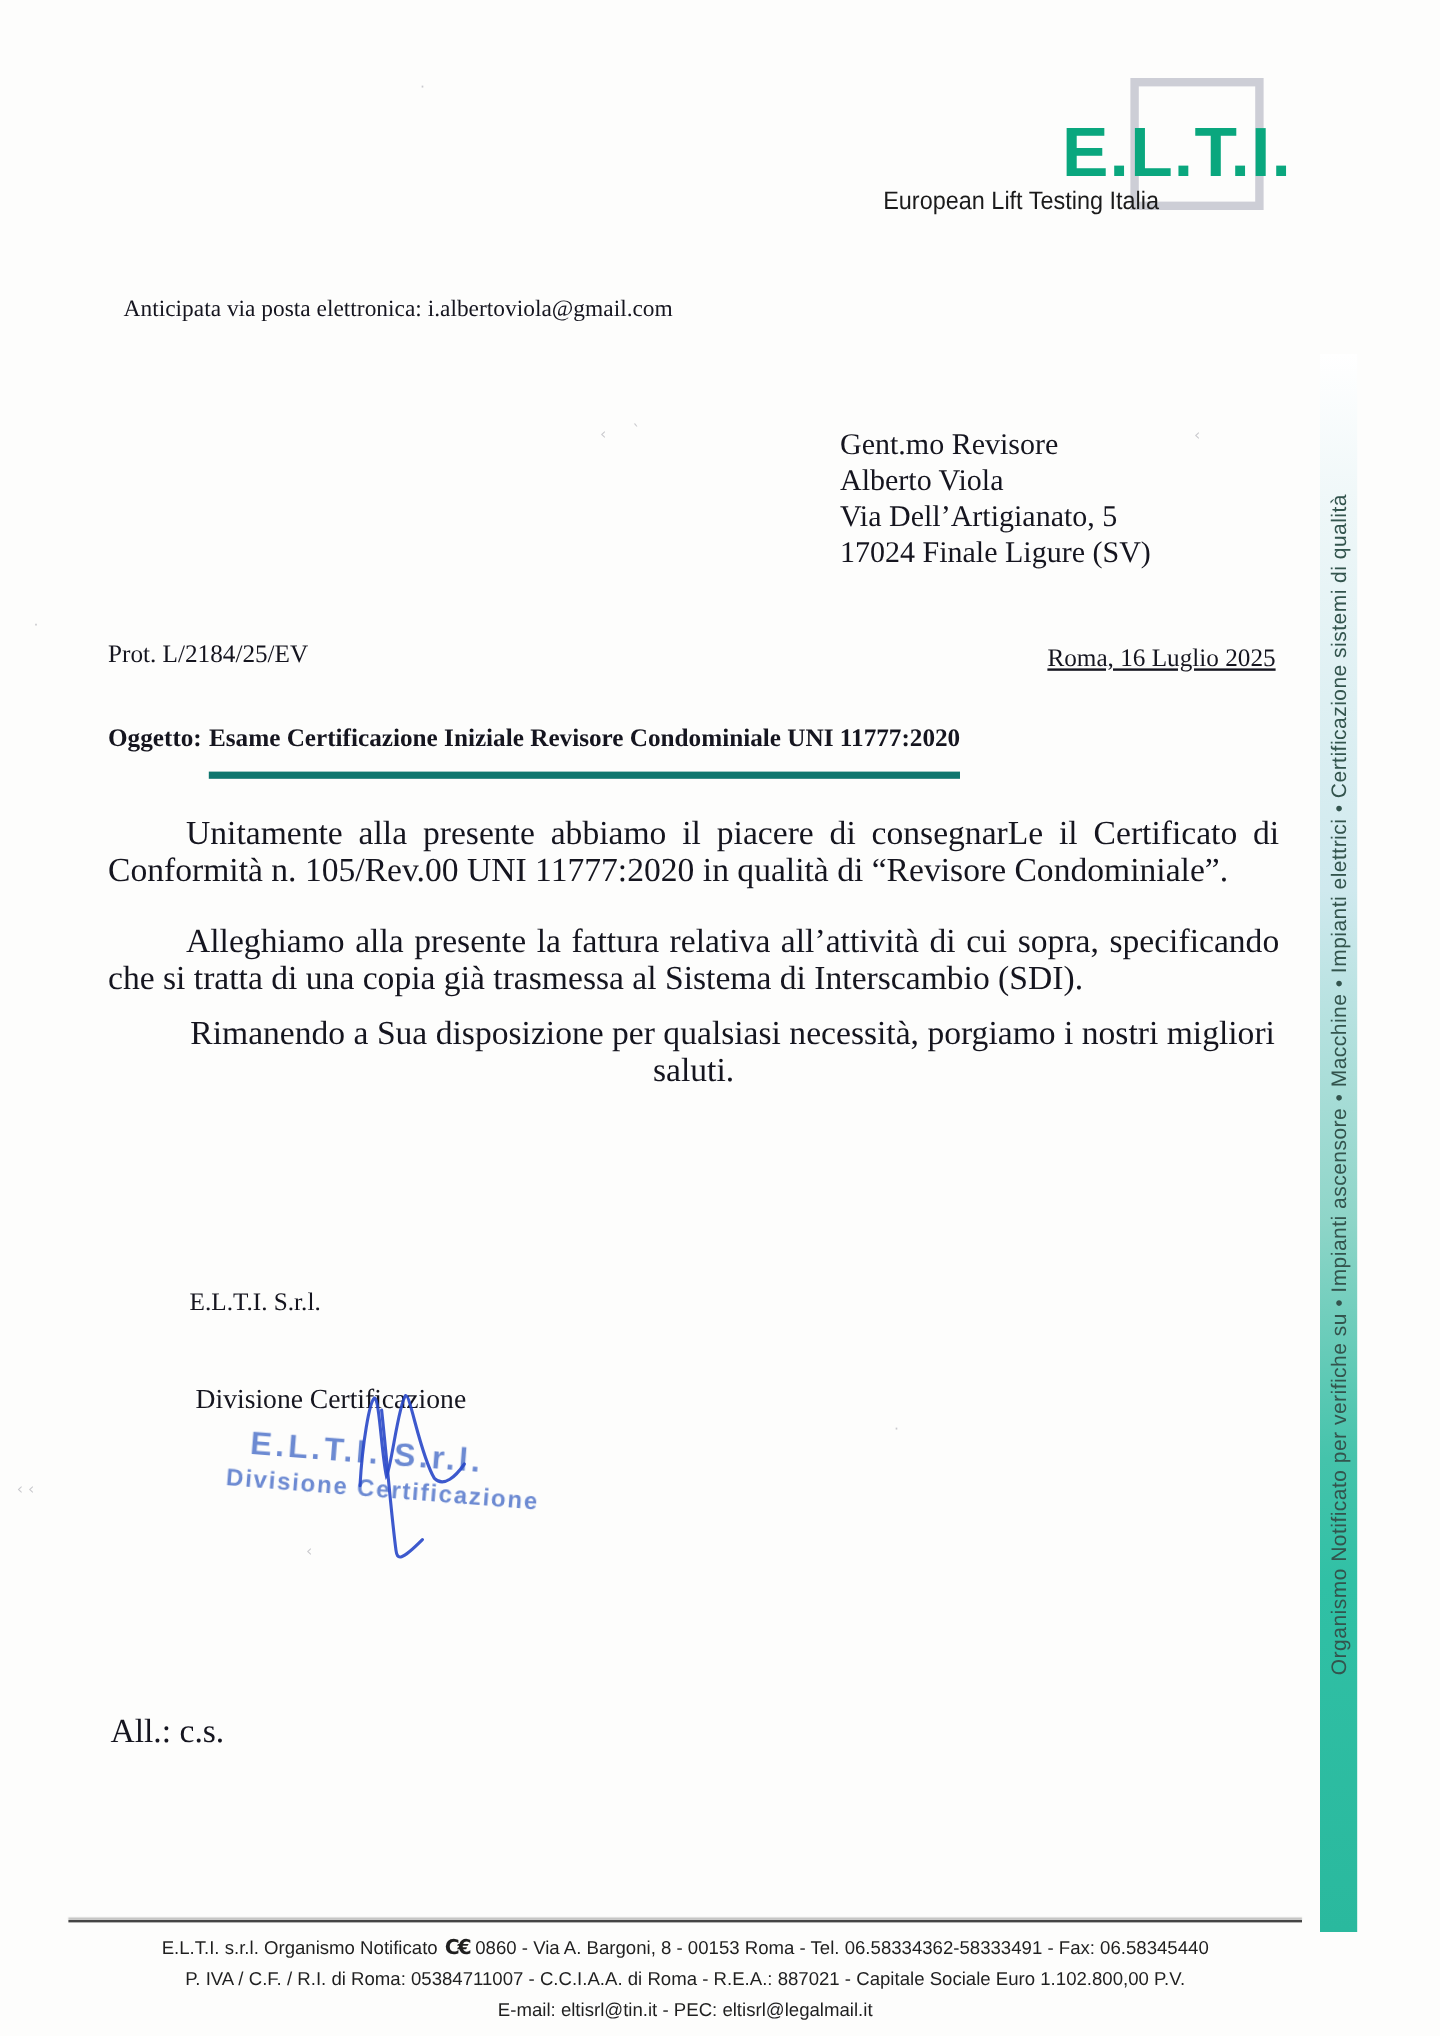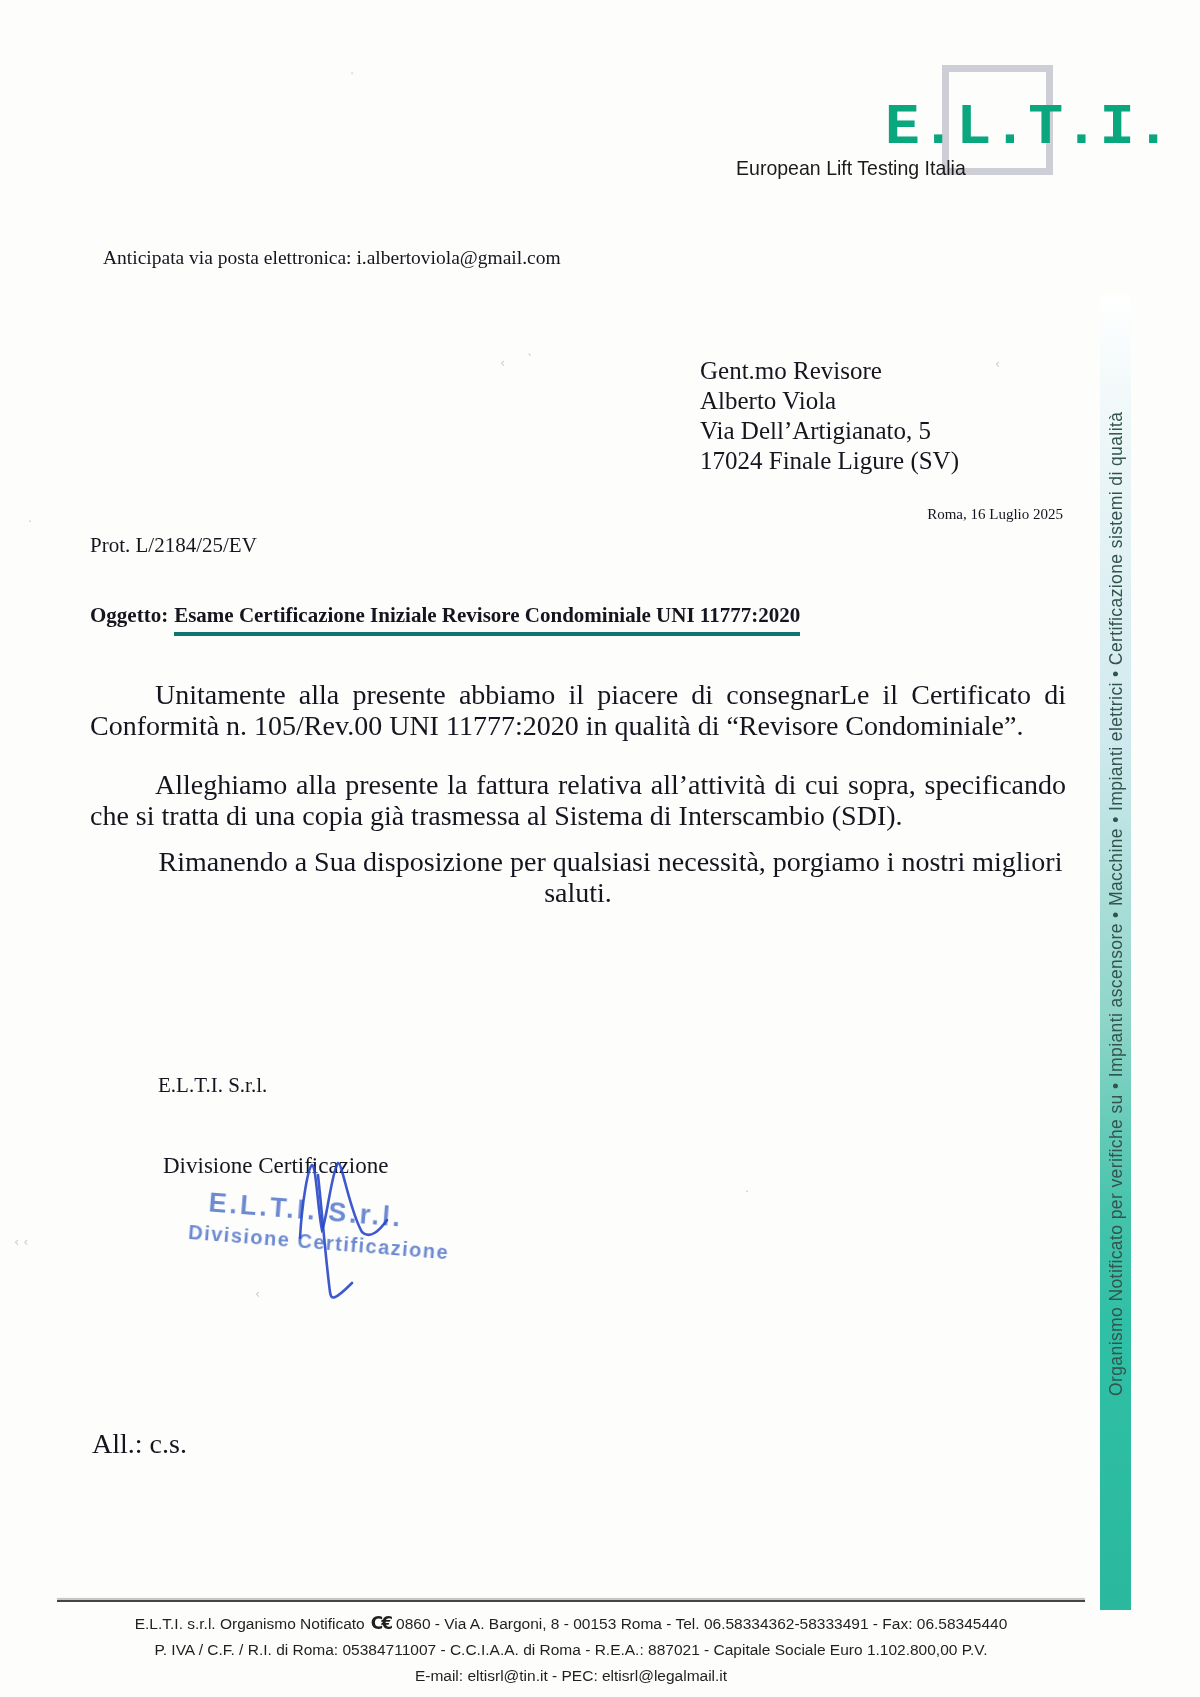--- a/index.html
+++ b/index.html
@@ -12,38 +12,38 @@
     font-family:"Liberation Serif", serif;
     color:#15151f;
   }
   
   .logo-square{
     position:absolute;left:942px;top:65px;width:97px;height:96px;
     border:7px solid #cdced6;background:transparent;
   }
   .logo-acronym{
     position:absolute;left:885px;top:99px;width:210px;
-    font-family:Liberation Mono, monospace;
+    font-family:Liberation Sans, sans-serif;
     font-weight:bold;font-size:58px;line-height:1;
     letter-spacing:1px;color:#0aa77e;
   }
   .logo-subtitle{
     position:absolute;left:736px;top:156px;
     font-family:"Liberation Sans", sans-serif;
     font-size:21px;color:#1b1b1b;
     transform:scaleX(.93);transform-origin:left center;
     white-space:nowrap;
   }
   
   .email-note{position:absolute;left:103px;top:247px;font-size:19.5px;}
   .recipient{position:absolute;left:700px;top:356px;font-size:25px;line-height:30px;}
   .prot{position:absolute;left:90px;top:533px;font-size:21px;}
-  .dateline{position:absolute;right:137px;top:506px;font-size:15px;}
+  .dateline{position:absolute;right:137px;top:536px;font-size:21px;text-decoration:underline;}
   .subject{position:absolute;left:90px;top:603px;font-size:21px;font-weight:bold;}
-  .subject .subject-text{border-bottom:4px solid #0f766e;padding-bottom:5px;margin-left:6px;}
+  .subject .subject-text{border-bottom:6px solid #0f766e;padding-bottom:16px;margin-left:6px;}
   .letter-body{position:absolute;left:90px;top:680px;width:976px;}
   .letter-body p{
     margin:0;font-size:28px;line-height:30.5px;
     text-align:justify;text-indent:65px;
   }
   .letter-body p.p2{margin-top:29px;}
   .letter-body p.p3{margin-top:54px;}
   .letter-body p.p4{margin-top:16px;text-align:center;}
   .sig-company{position:absolute;left:158px;top:1073px;font-size:21px;}
   .sig-division{position:absolute;left:163px;top:1153px;font-size:23px;}

